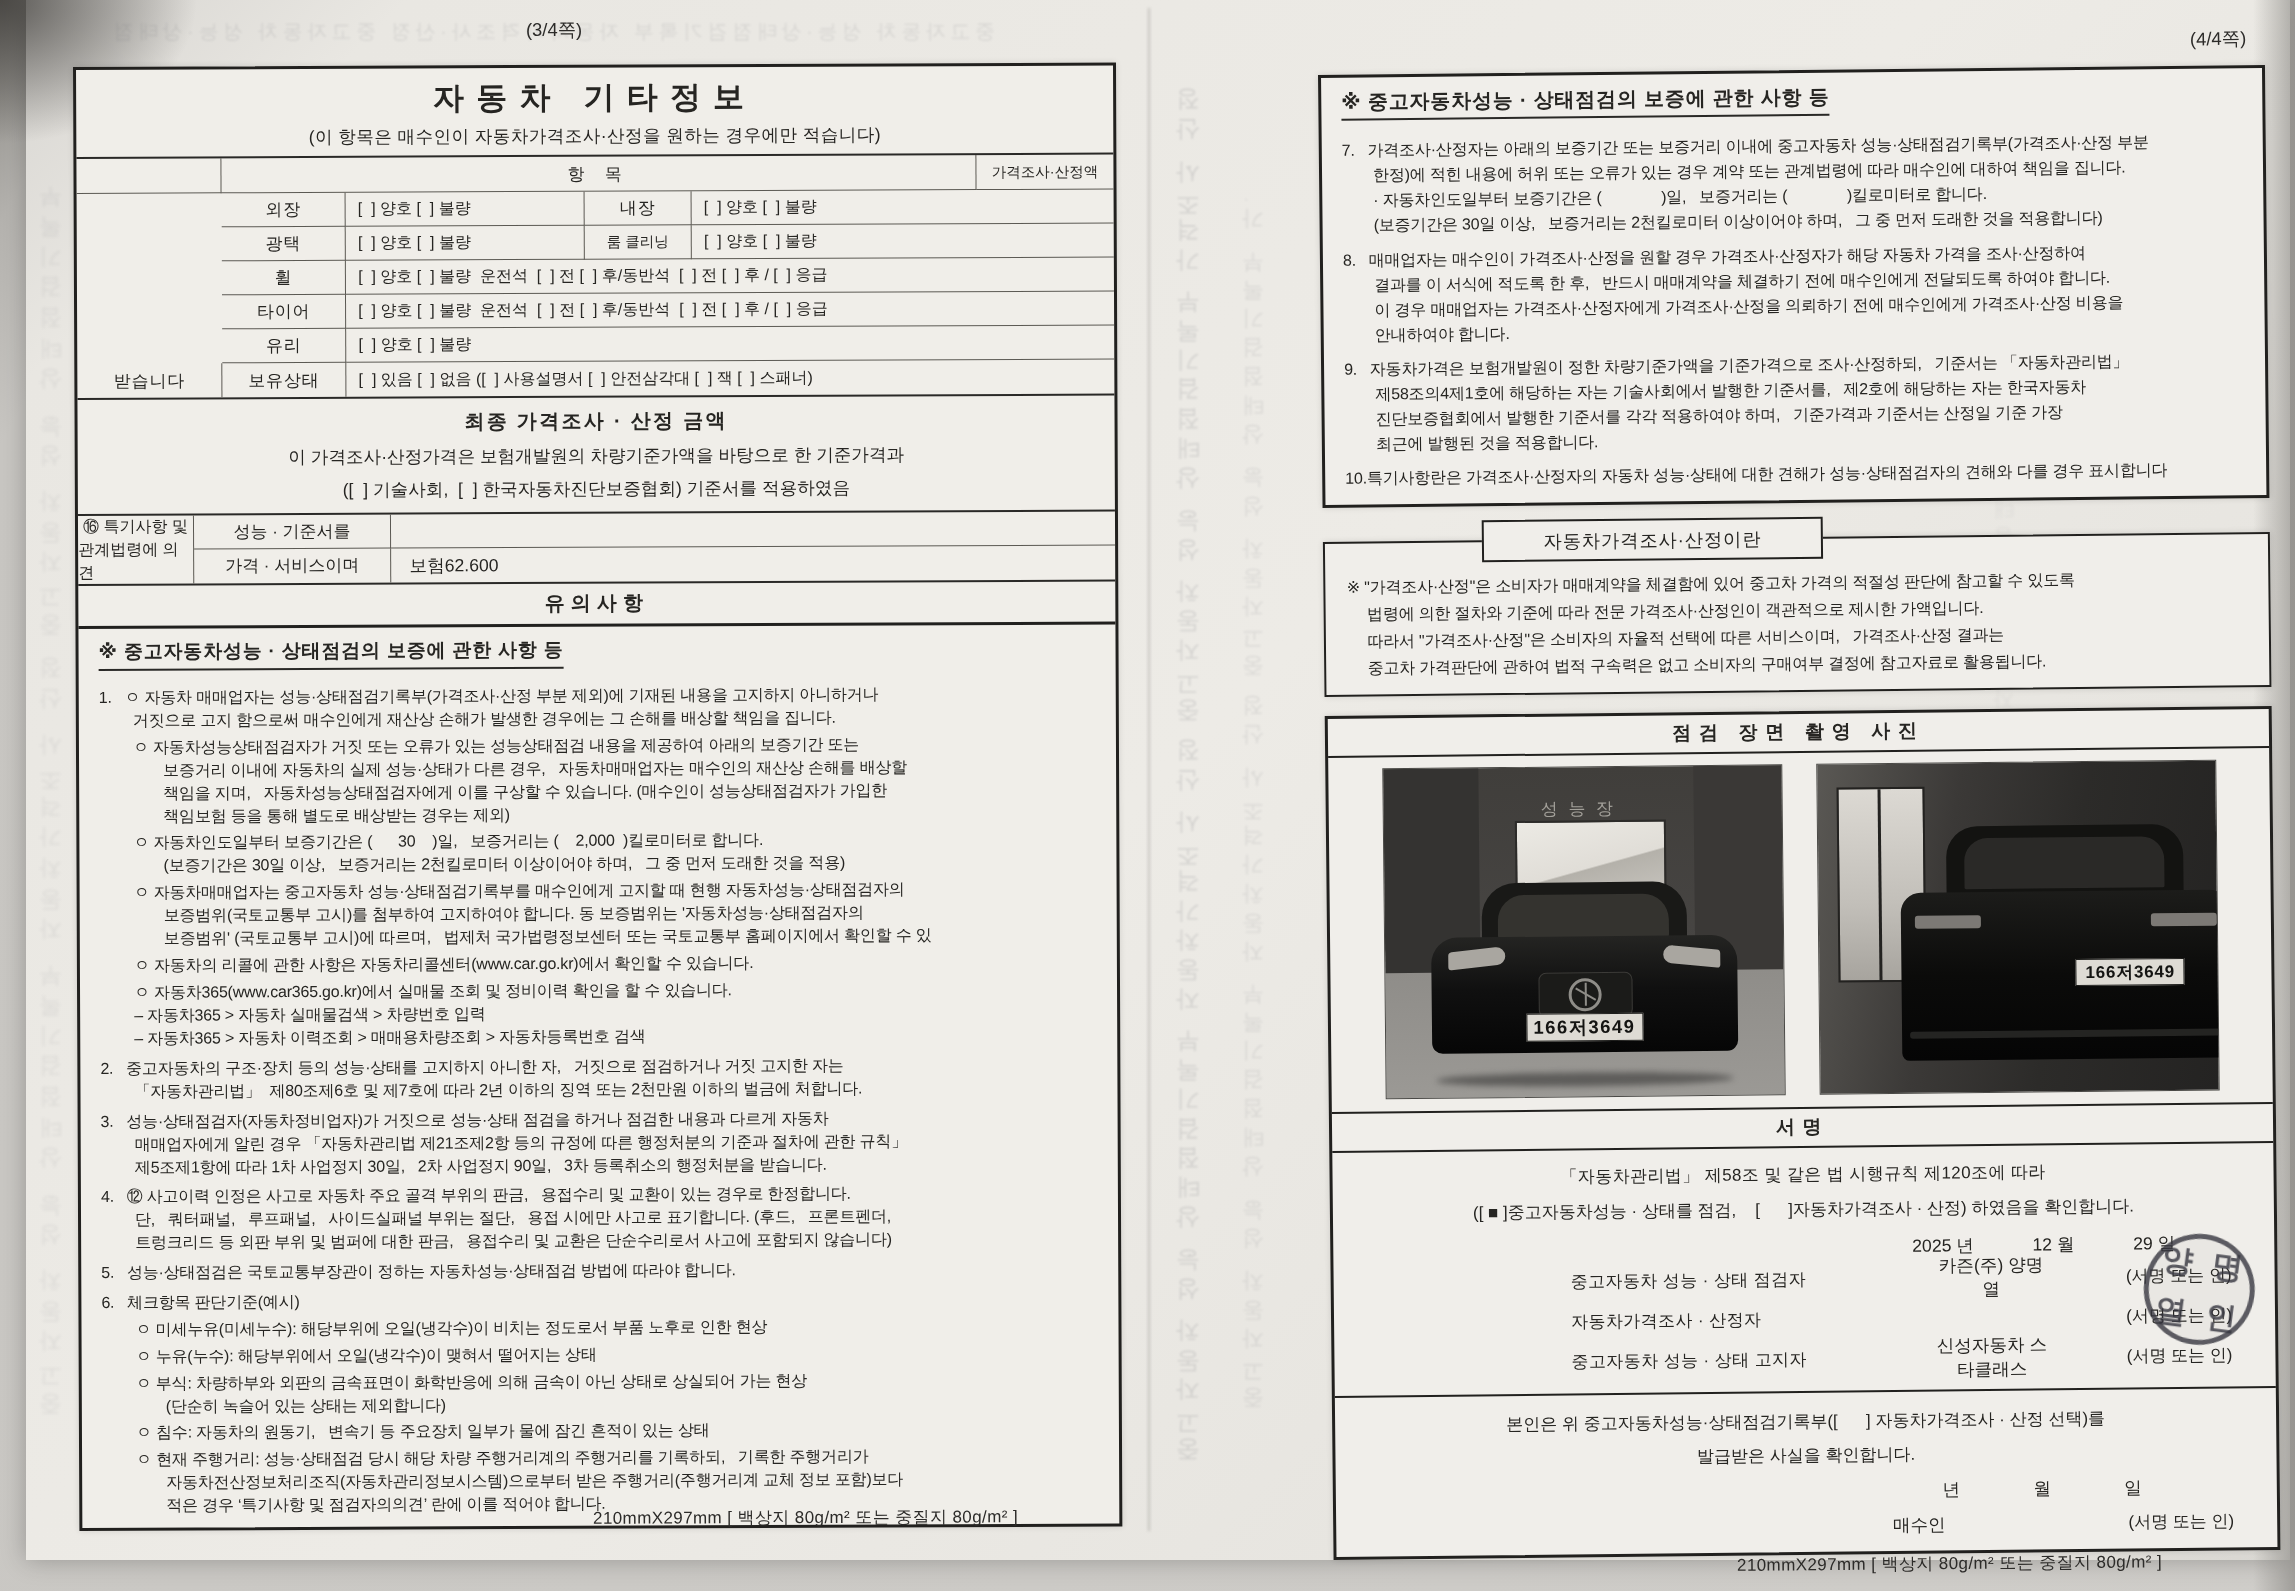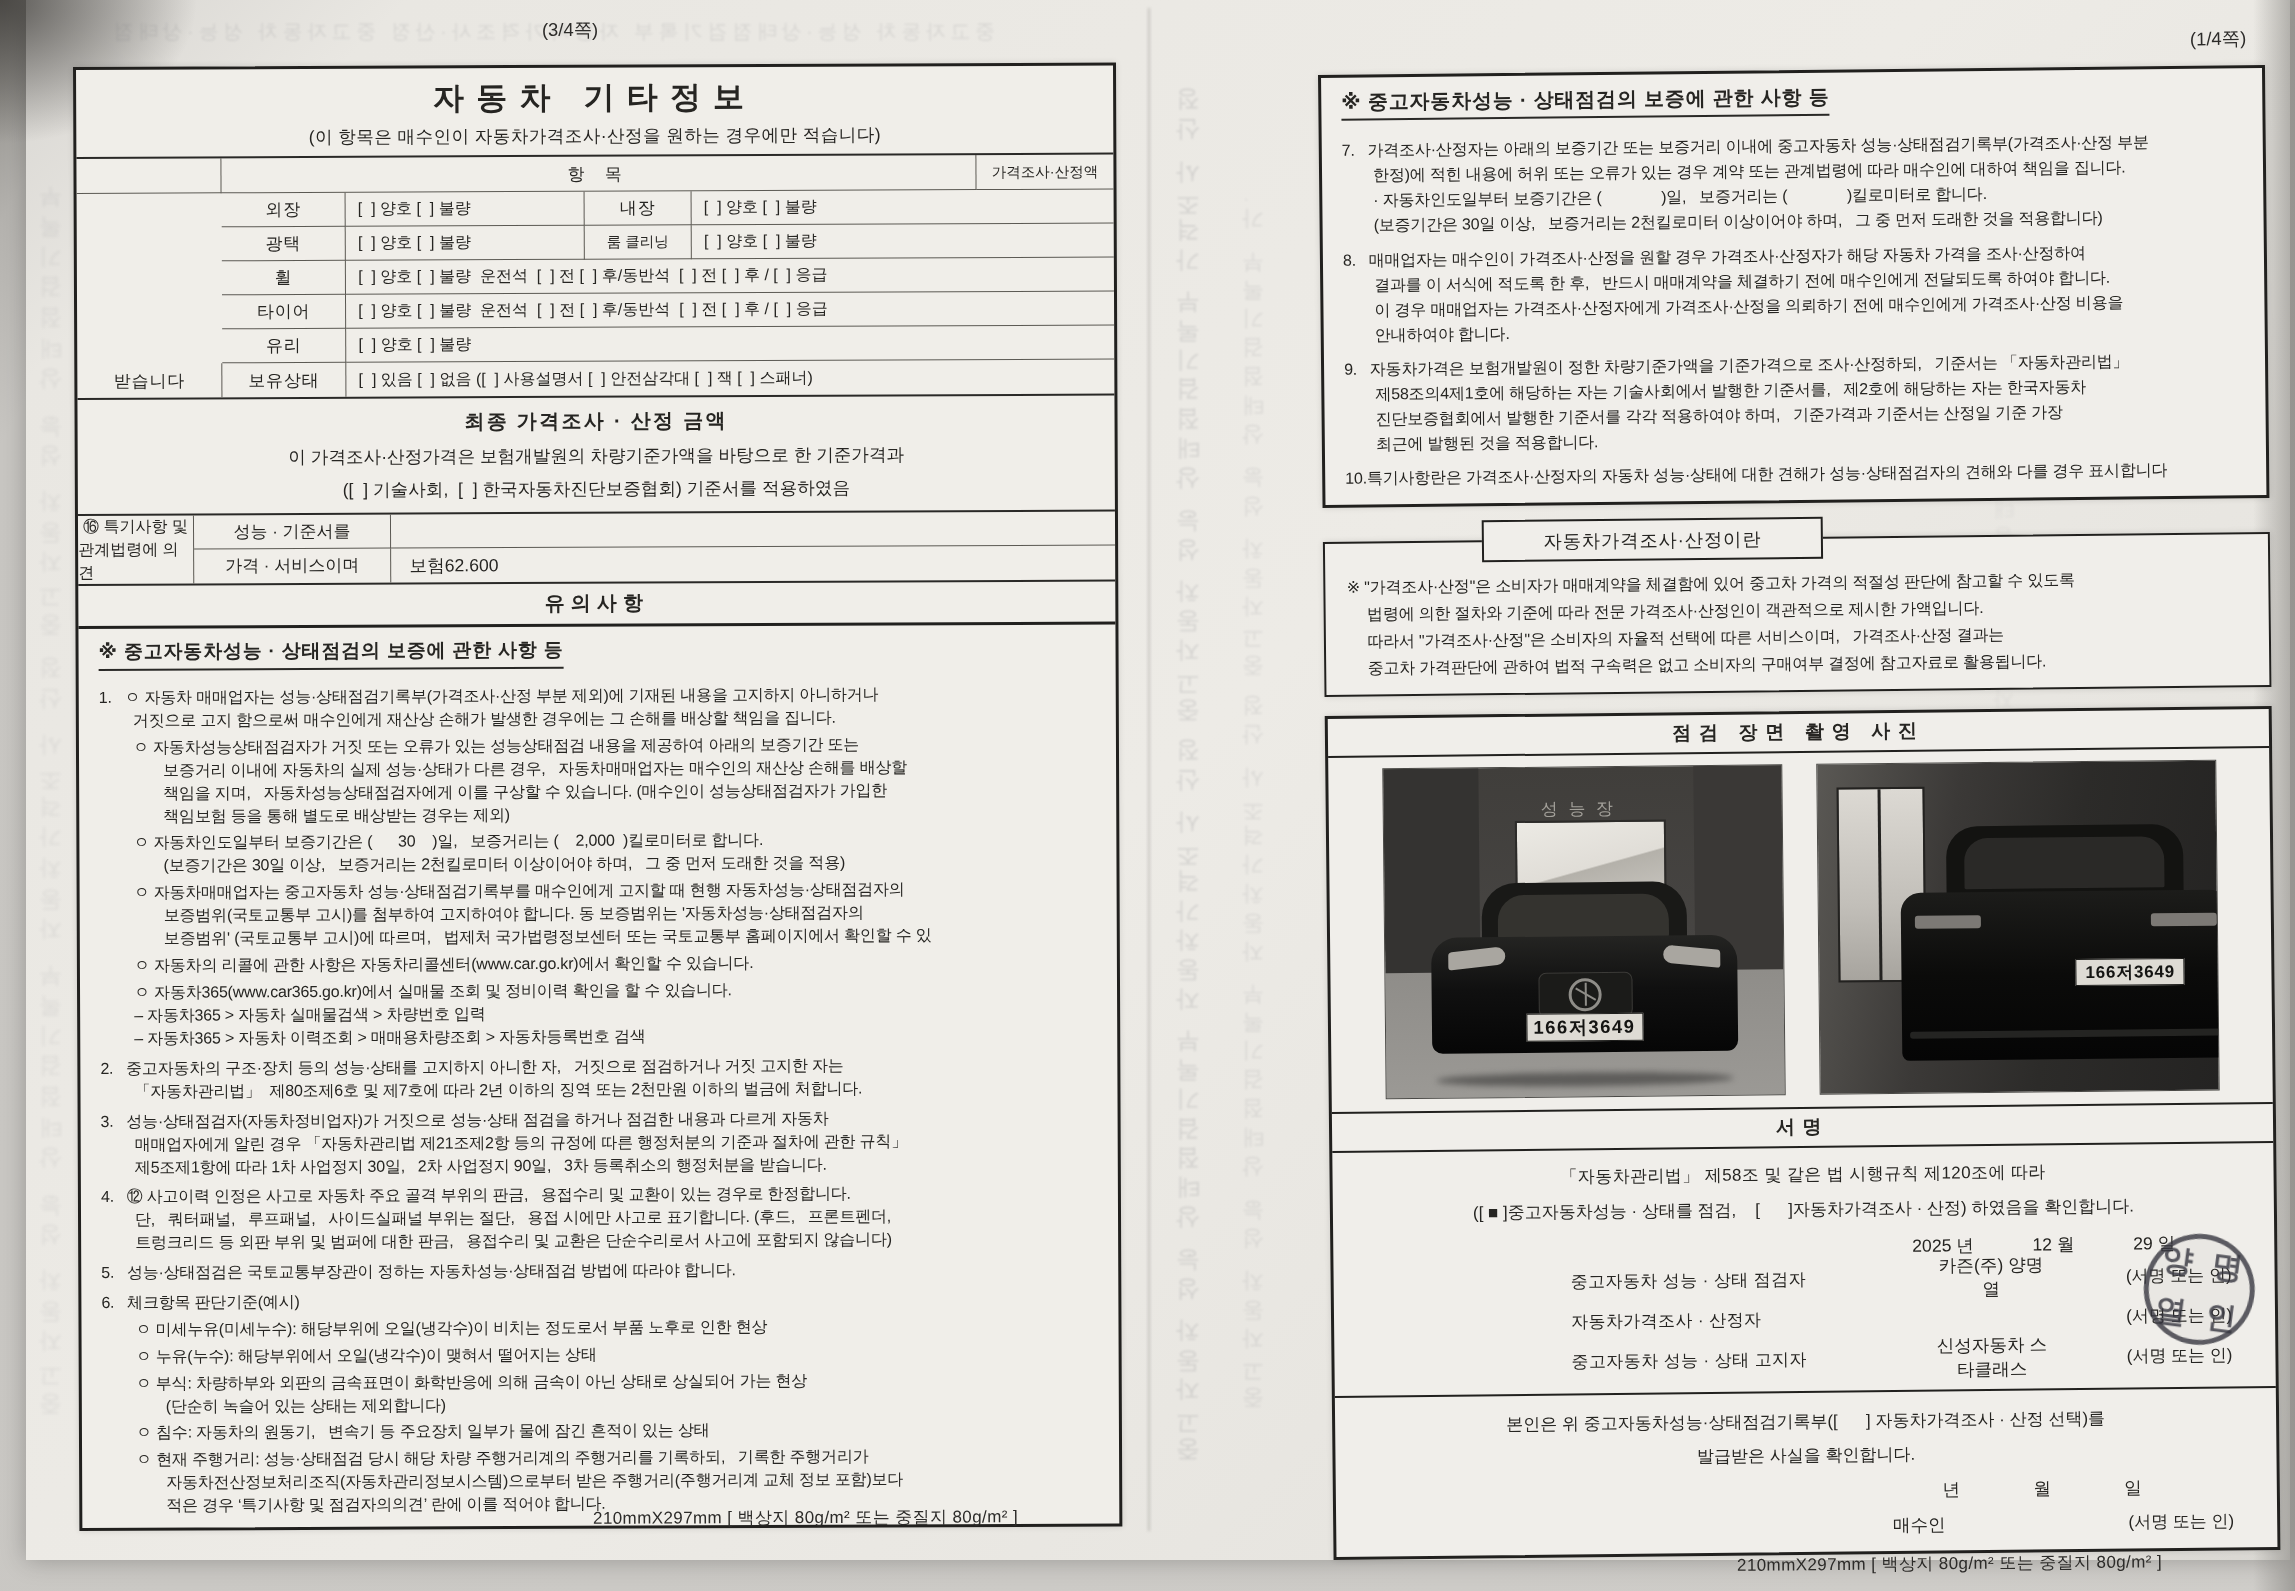--- a/index.html
+++ b/index.html
@@ -19,21 +19,21 @@
   
   .ghost{position:absolute;color:#5c5e66;white-space:nowrap;overflow:hidden;pointer-events:none;}
   .ghost.v{writing-mode:vertical-rl;transform:rotate(180deg);}
   #ghost1{left:1172px;top:84px;height:1393px;font-size:24px;letter-spacing:5.4px;opacity:.17;filter:blur(1.1px);}
   #ghost2{left:1238px;top:199px;height:1224px;font-size:22px;letter-spacing:6.9px;opacity:.12;filter:blur(1.2px);}
   #ghost3{left:34px;top:168px;height:1263px;font-size:23px;letter-spacing:7.7px;opacity:.10;filter:blur(1.4px);}
   #ghost4{left:115px;top:18.4px;width:880px;font-size:20px;letter-spacing:4.6px;opacity:.13;filter:blur(1.1px);transform:scaleX(-1);}
   #ghost5{left:1989px;top:92px;height:689px;font-size:21.4px;letter-spacing:6.1px;opacity:.07;filter:blur(1.5px);}
 
   .marker{position:absolute;font-size:18.4px;color:#2c2b29;}
-  #marker-left{left:526px;top:17px;margin-left:16px;}
+  #marker-left{left:526px;top:17px;}
   #marker-right{left:2190px;top:26px;transform:rotate(-1deg);}
   .footer-note{position:absolute;font-size:17px;color:#2c2b29;letter-spacing:0.4px;}
   #footer-left{left:593px;top:1506px;transform:rotate(-.2deg);}
   #footer-right{left:1737px;top:1552px;transform:rotate(-.5deg);}
 
   
   .page{position:absolute;background:#f0eee9;border:3.1px solid #21201e;box-shadow:0 0 6.1px rgba(0,0,0,.12);}
   #page-left{left:73px;top:67px;width:1037px;transform:rotate(-.25deg);transform-origin:top left;}
   .pg-header{border-bottom:2.3px solid #2a2927;text-align:center;padding:9.2px 0 7.7px;}
   .pg-title{font-size:31px;font-weight:bold;letter-spacing:12.2px;}
@@ -167,21 +167,21 @@
   <div class="shadow-r"></div>
   <div class="gutter-line"></div>
 
   <div class="ghost v" id="ghost1">중고자동차 성능·상태점검기록부  자동차가격조사·산정  중고자동차 성능·상태점검기록부  가격조사·산정  중고자동차 성능·상태점검기록부  자동차가격조사·산정  중고자동차 성능·상태점검기록부</div>
   <div class="ghost v" id="ghost2">중고자동차 성능·상태점검기록부  자동차가격조사·산정  중고자동차 성능·상태점검기록부  가격조사·산정  중고자동차 성능·상태점검기록부  자동차가격조사·산정  중고자동차 성능·상태점검기록부</div>
   <div class="ghost v" id="ghost3">중고자동차 성능·상태점검기록부  자동차가격조사·산정  중고자동차 성능·상태점검기록부  가격조사·산정  중고자동차 성능·상태점검기록부  자동차가격조사·산정  중고자동차 성능·상태점검기록부</div>
   <div class="ghost" id="ghost4">중고자동차 성능·상태점검기록부  자동차가격조사·산정  중고자동차 성능·상태점검기록부  가격조사·산정  중고자동차 성능·상태점검기록부  자동차가격조사·산정  중고자동차 성능·상태점검기록부</div>
   <div class="ghost v" id="ghost5">중고자동차 성능·상태점검기록부  자동차가격조사·산정  중고자동차 성능·상태점검기록부  가격조사·산정  중고자동차 성능·상태점검기록부  자동차가격조사·산정  중고자동차 성능·상태점검기록부</div>
 
   <div class="marker" id="marker-left">(3/4쪽)</div>
-  <div class="marker" id="marker-right">(1/4쪽)</div>
+  <div class="marker" id="marker-right">(4/4쪽)</div>
 
   <div class="page" id="page-left">
     <div class="pg-header">
       <div class="pg-title">자동차 기타정보</div>
       <div class="pg-sub">(이 항목은 매수인이 자동차가격조사·산정을 원하는 경우에만 적습니다)</div>
     </div>
 
     <div class="tbl">
       <div class="cell" style="grid-column:1;grid-row:1"></div>
       <div class="cell" style="grid-column:2/6;grid-row:1;letter-spacing:7.7px">항 목</div>

